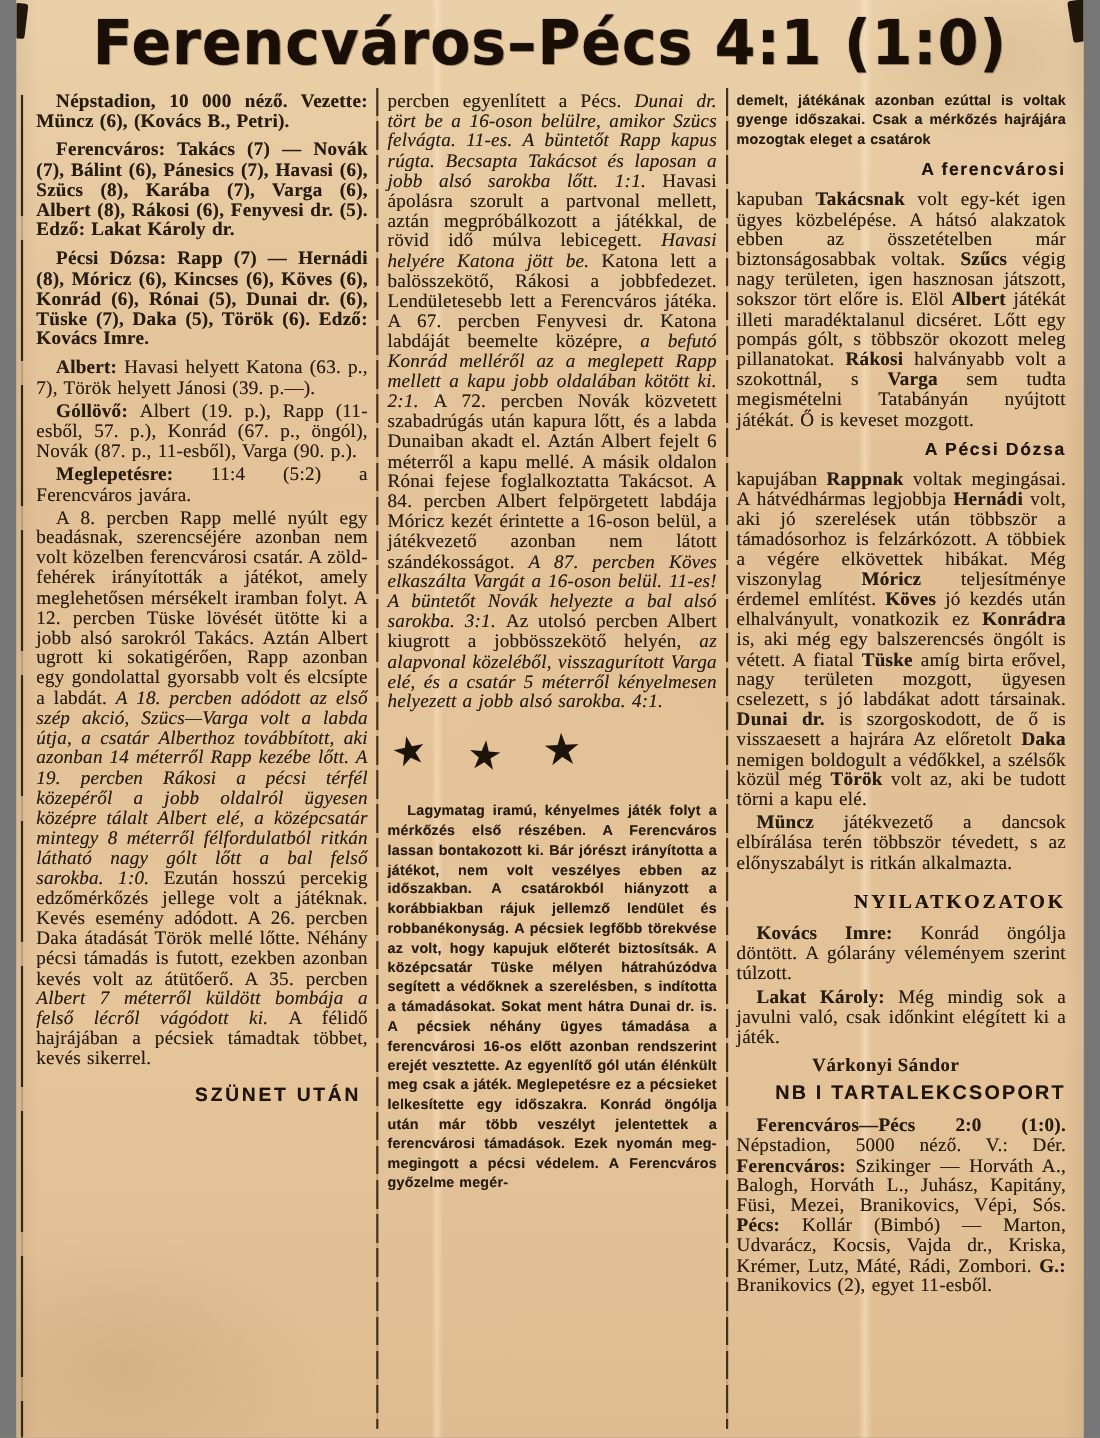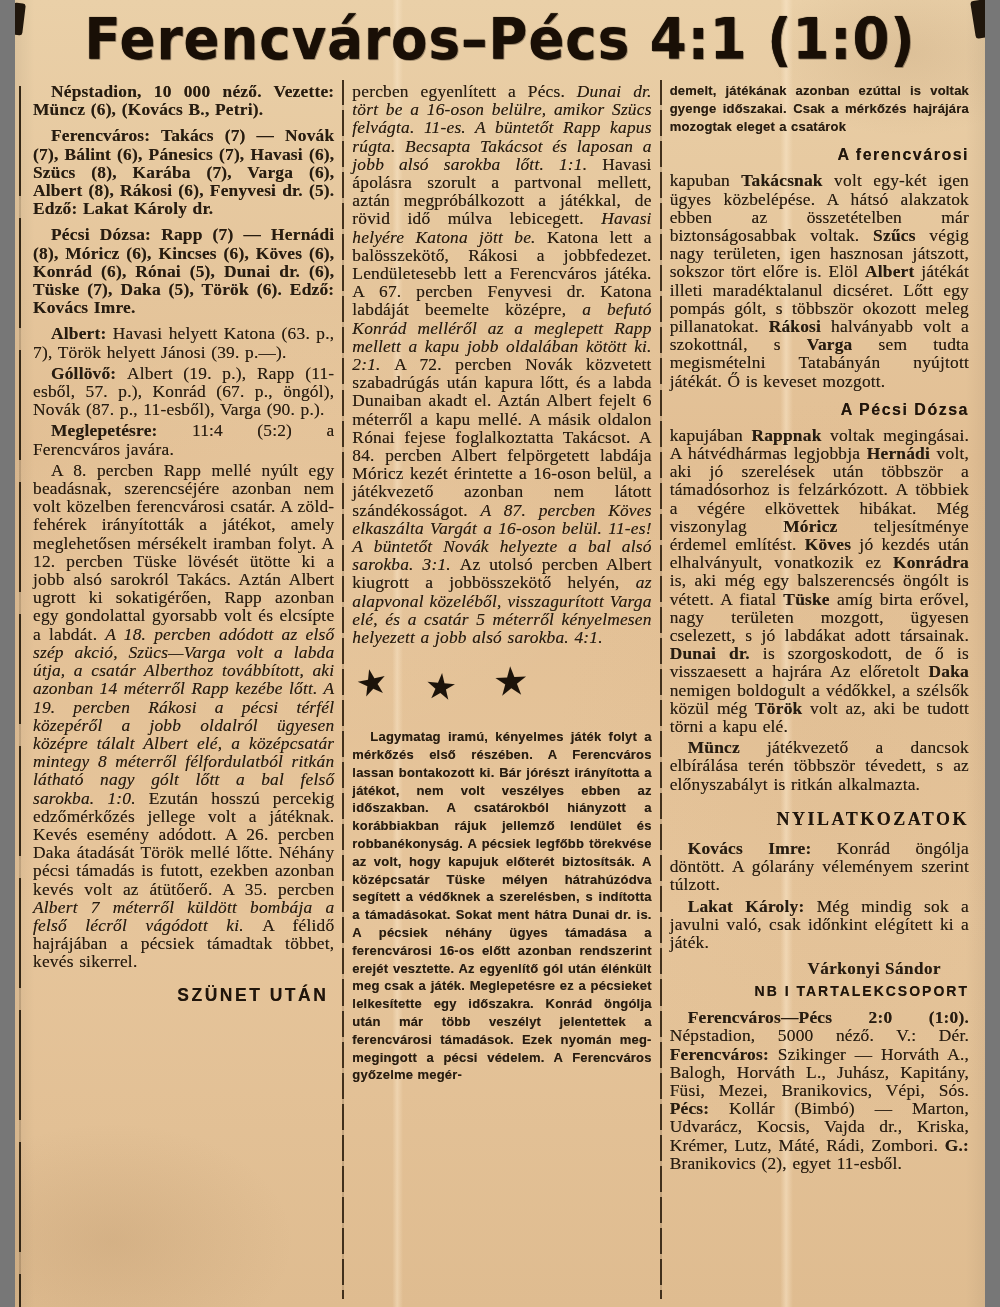--- a/index.html
+++ b/index.html
@@ -53,23 +53,23 @@
   }
   .r-b{font-weight:bold;}
   .r-i{font-style:italic;margin-top:32px;}
   .subhead{
     font-family:"Liberation Sans", sans-serif;font-weight:bold;text-align:right;
     font-size:16px;letter-spacing:1.5px;margin:11px 0 7px;color:#20150b;
     text-shadow:0 0 .5px rgba(32,21,11,.6);
   }
   .subhead.align-right{text-align:right;padding-right:6px;font-size:17.5px;letter-spacing:2.5px;margin:14px 0 9px;font-family:"Liberation Sans",sans-serif;}
   .subhead.big{font-family:"Liberation Serif", serif;font-size:18px;letter-spacing:2.5px;margin:16px 0 9px;}
-  .subhead.sans-caps{font-size:14px;letter-spacing:2px;margin:2px 0 9px;}
+  .subhead.sans-caps{font-size:18px;letter-spacing:2px;margin:2px 0 9px;}
   .byline{
-    font-weight:bold;text-align:right;padding-right:28px;
+    font-weight:bold;text-align:center;padding-right:28px;
     font-size:17px;margin:8px 0 4px;letter-spacing:.5px;
     text-shadow:0 0 .5px rgba(40,28,14,.55);
   }
   .stars{margin:16px 0 12px 4px;height:54px;}
   .star{display:inline-block;font-size:36px;color:#1c130a;margin-right:36px;line-height:1;}
   .star:nth-child(1){transform:rotate(-12deg);}
   .star:nth-child(2){transform:rotate(5deg) translateY(4px);}
   .star:nth-child(3){transform:rotate(-3deg);font-size:40px;}
 </style>
 </head>

